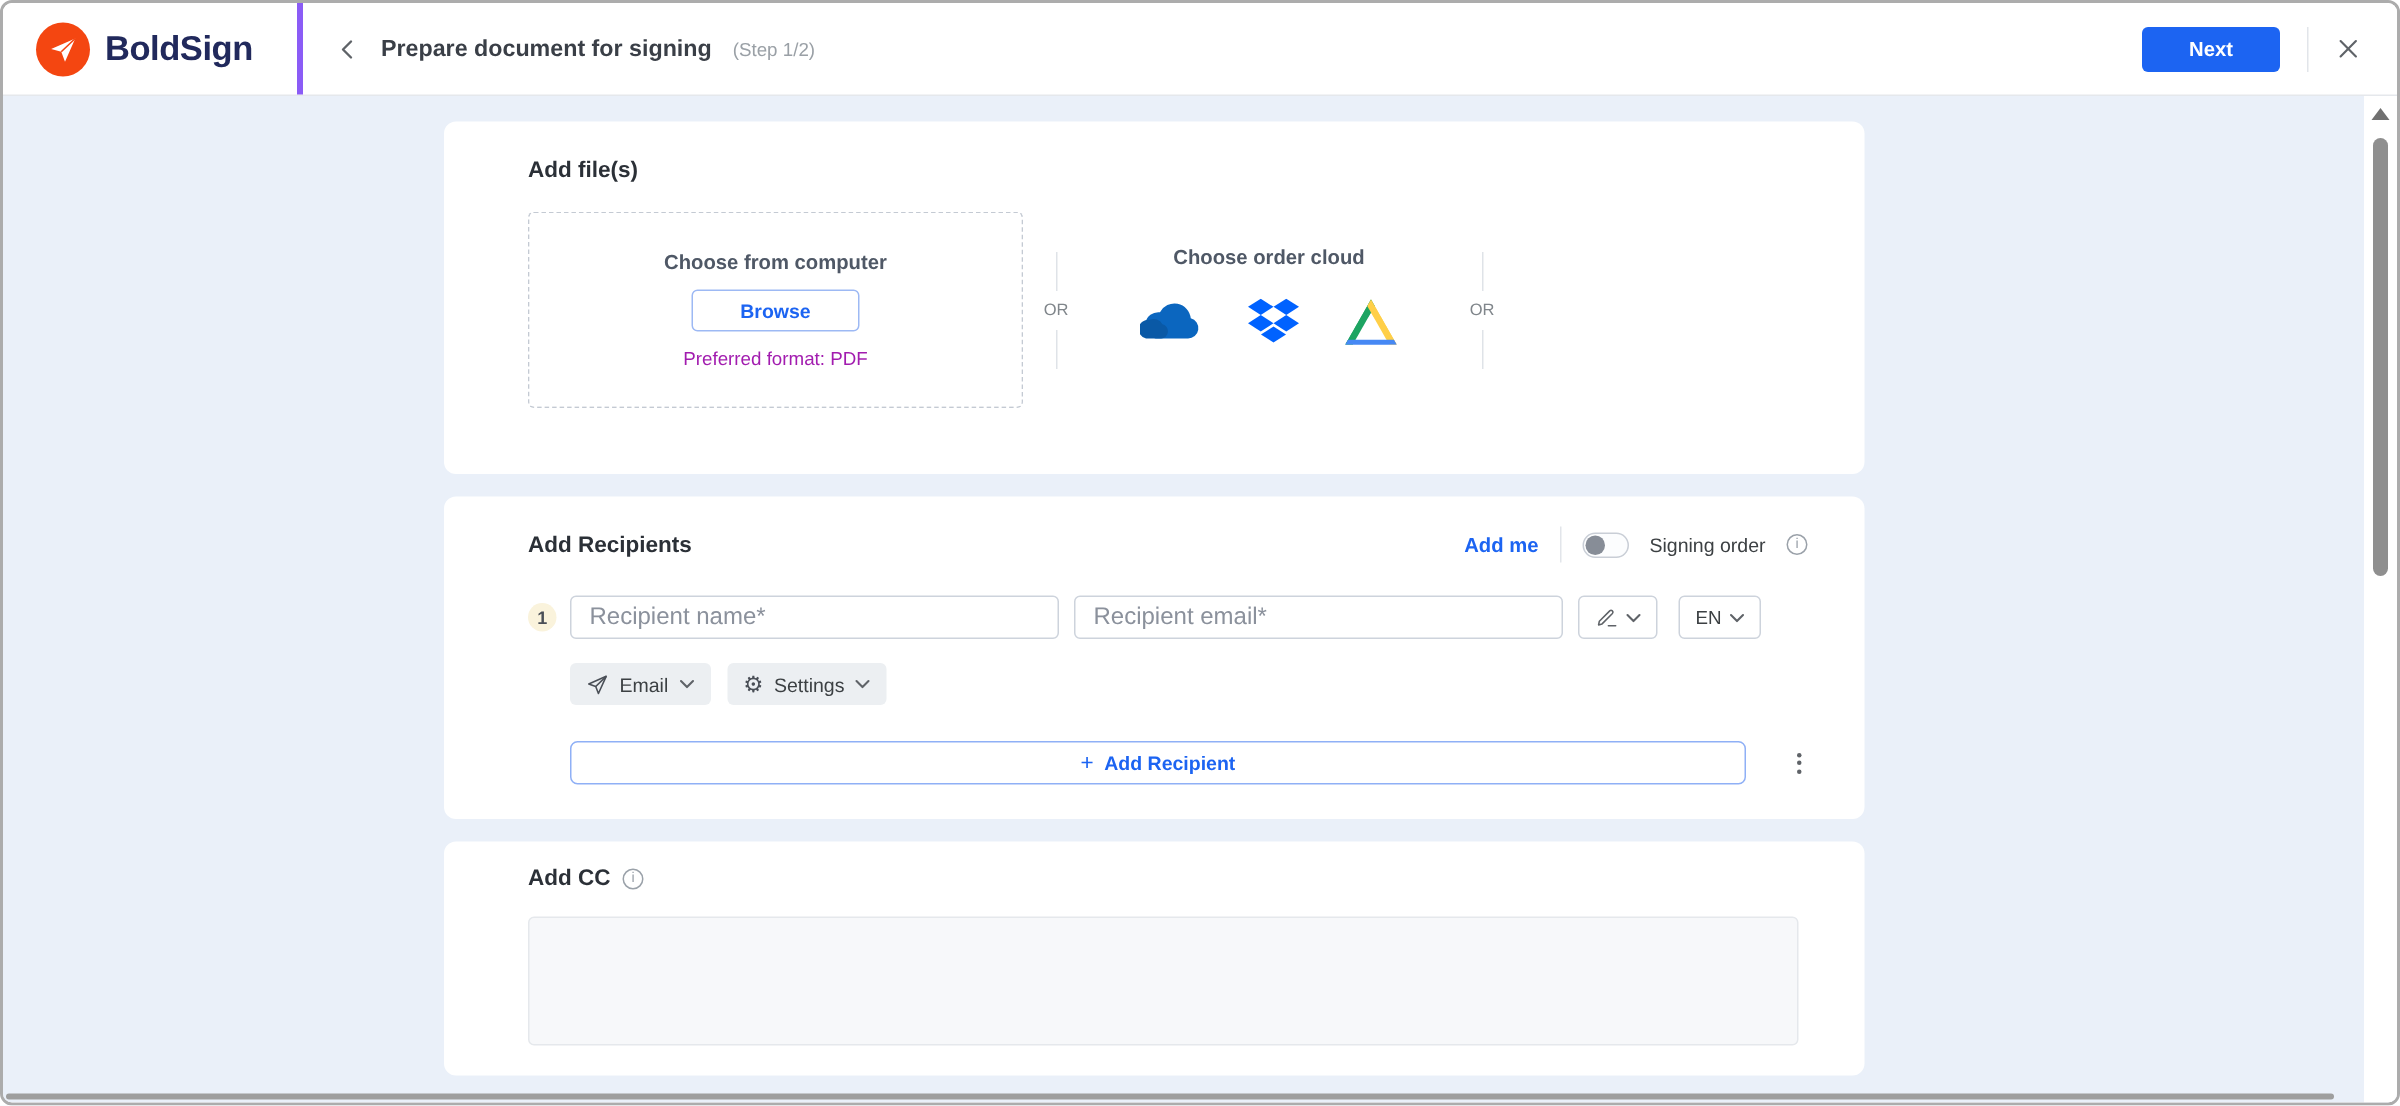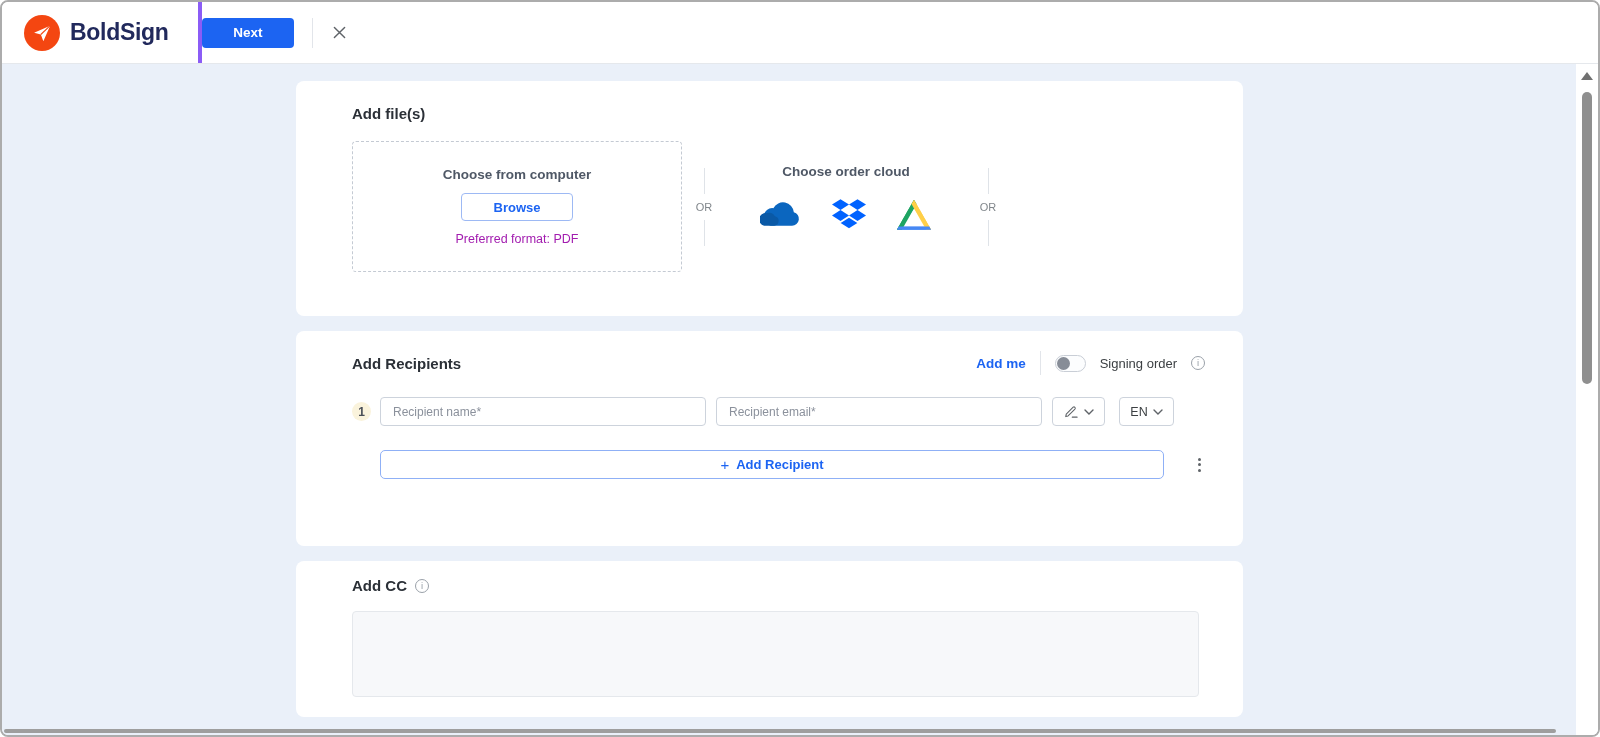--- a/index.html
+++ b/index.html
@@ -51,21 +51,21 @@
   .v-divider { width:1px; height:24px; background:#E2E5EA; }
   .toggle { width:31px; height:17px; border-radius:9px; background:#FCFDFE; border:1px solid #C9CED6; position:relative; cursor:pointer; }
   .toggle-knob { position:absolute; left:1px; top:1px; width:13px; height:13px; border-radius:50%; background:#878D97; }
   .toggle-label { font-size:13px; color:#3C4043; }
   .info-icon { width:14px; height:14px; border:1px solid #9AA1A9; border-radius:50%; color:#9AA1A9;
     font-size:9.5px; display:inline-flex; align-items:center; justify-content:center; line-height:1; }
   .rec-row { display:flex; align-items:center; margin-top:22px; }
   .num-badge { width:19px; height:19px; border-radius:50%; background:#FAF3DC; color:#4A4F57;
     font-size:12px; font-weight:bold; display:flex; align-items:center; justify-content:center; margin-right:9px; flex:0 0 auto; }
   .text-input { width:326px; height:29px; border:1px solid #CDD3DC; border-radius:4px; padding:0 12px;
-    font-size:12px; font-family:inherit; color:#3C4043; margin-right:10px; outline:none; }
+    font-size:16px; font-family:inherit; color:#3C4043; margin-right:10px; outline:none; }
   .text-input::placeholder { color:#8B919C; }
   .mini-dd { height:29px; border:1px solid #CDD3DC; border-radius:4px; background:#fff; display:flex;
     align-items:center; justify-content:center; gap:5px; cursor:pointer; }
   .dd-role { width:53px; }
   .dd-lang { width:55px; margin-left:14px; font-size:12.5px; color:#3C4043; }
   .pill-row { display:flex; gap:11px; margin-top:16px; margin-left:28px; }
   .pill { height:28px; background:#ECEFF2; border-radius:4px; display:flex; align-items:center; gap:7px;
     padding:0 11px; font-size:13px; color:#3C4043; cursor:pointer; }
   .gear-glyph { font-family:"DejaVu Sans", sans-serif; font-size:15px; color:#4A4F57; line-height:1; }
   .add-rec-row { display:flex; align-items:center; margin-top:24px; margin-left:28px; }
@@ -94,20 +94,29 @@
   <div class="header">
     <div class="logo-area">
       <span class="logo-circle">
         <svg width="20" height="20" viewBox="0 0 24 24">
           <path d="M2.5 11.6 L21.8 3.2 L13.6 21.8 L10.6 13.8 Z" fill="#ffffff"></path>
           <path d="M10.6 13.8 L21.8 3.2" stroke="#F44611" stroke-width="1.3" fill="none"></path>
         </svg>
       </span>
       <span class="brand-name">BoldSign</span>
     </div>
+    <div class="header-main">
+      <span class="back-btn">
+        <svg width="16" height="16" viewBox="0 0 24 24" fill="none" stroke="#5F6368" stroke-width="2.4" stroke-linecap="round" stroke-linejoin="round">
+            <path d="M15 4 L7 12 L15 20"></path>
+          </svg>
+      </span>
+      <span class="doc-title">Prepare document for signing</span>
+      <span class="step-label">(Step 1/2)</span>
+    </div>
     <div class="header-right">
       <button class="next-btn">Next</button>
       <span class="hdr-divider"></span>
       <span class="close-btn">
         <svg width="17" height="17" viewBox="0 0 20 20" fill="none" stroke="#5F6368" stroke-width="1.7" stroke-linecap="round">
             <path d="M4 4 L16 16 M16 4 L4 16"></path>
           </svg>
       </span>
     </div>
   </div>
@@ -202,20 +211,39 @@
               </svg>
           </span>
           <span class="mini-dd dd-lang">
             <span>EN</span>
             <svg width="10" height="6" viewBox="0 0 10 6" fill="none" stroke="#5F6368" stroke-width="1.4" stroke-linecap="round">
                 <path d="M1 1 L5 5 L9 1"></path>
               </svg>
           </span>
         </div>
 
+        <div class="pill-row">
+          <span class="pill">
+            <svg width="15" height="15" viewBox="0 0 20 20" fill="none" stroke="#4A4F57" stroke-width="1.4" stroke-linejoin="round">
+              <path d="M17.5 2.5 L2 9.3 L8.2 11.6 L10.6 17.8 Z"></path>
+              <path d="M8.2 11.6 L17.5 2.5"></path>
+            </svg>
+            <span>Email</span>
+            <svg width="10" height="6" viewBox="0 0 10 6" fill="none" stroke="#5F6368" stroke-width="1.4" stroke-linecap="round">
+                <path d="M1 1 L5 5 L9 1"></path>
+              </svg>
+          </span>
+          <span class="pill">
+            <span class="gear-glyph">⚙</span>
+            <span>Settings</span>
+            <svg width="10" height="6" viewBox="0 0 10 6" fill="none" stroke="#5F6368" stroke-width="1.4" stroke-linecap="round">
+                <path d="M1 1 L5 5 L9 1"></path>
+              </svg>
+          </span>
+        </div>
 
         <div class="add-rec-row">
           <button class="add-rec-btn">
             <span class="plus-glyph">+</span>
             <span>Add Recipient</span>
           </button>
           <span class="kebab">
             <span></span>
               <span></span>
               <span></span>

